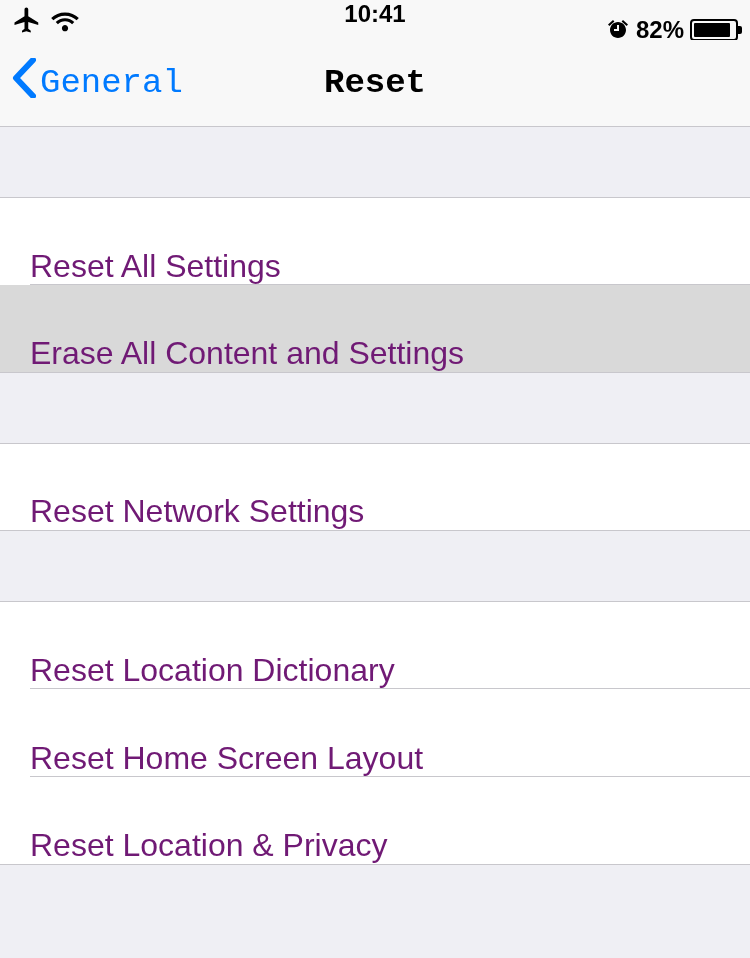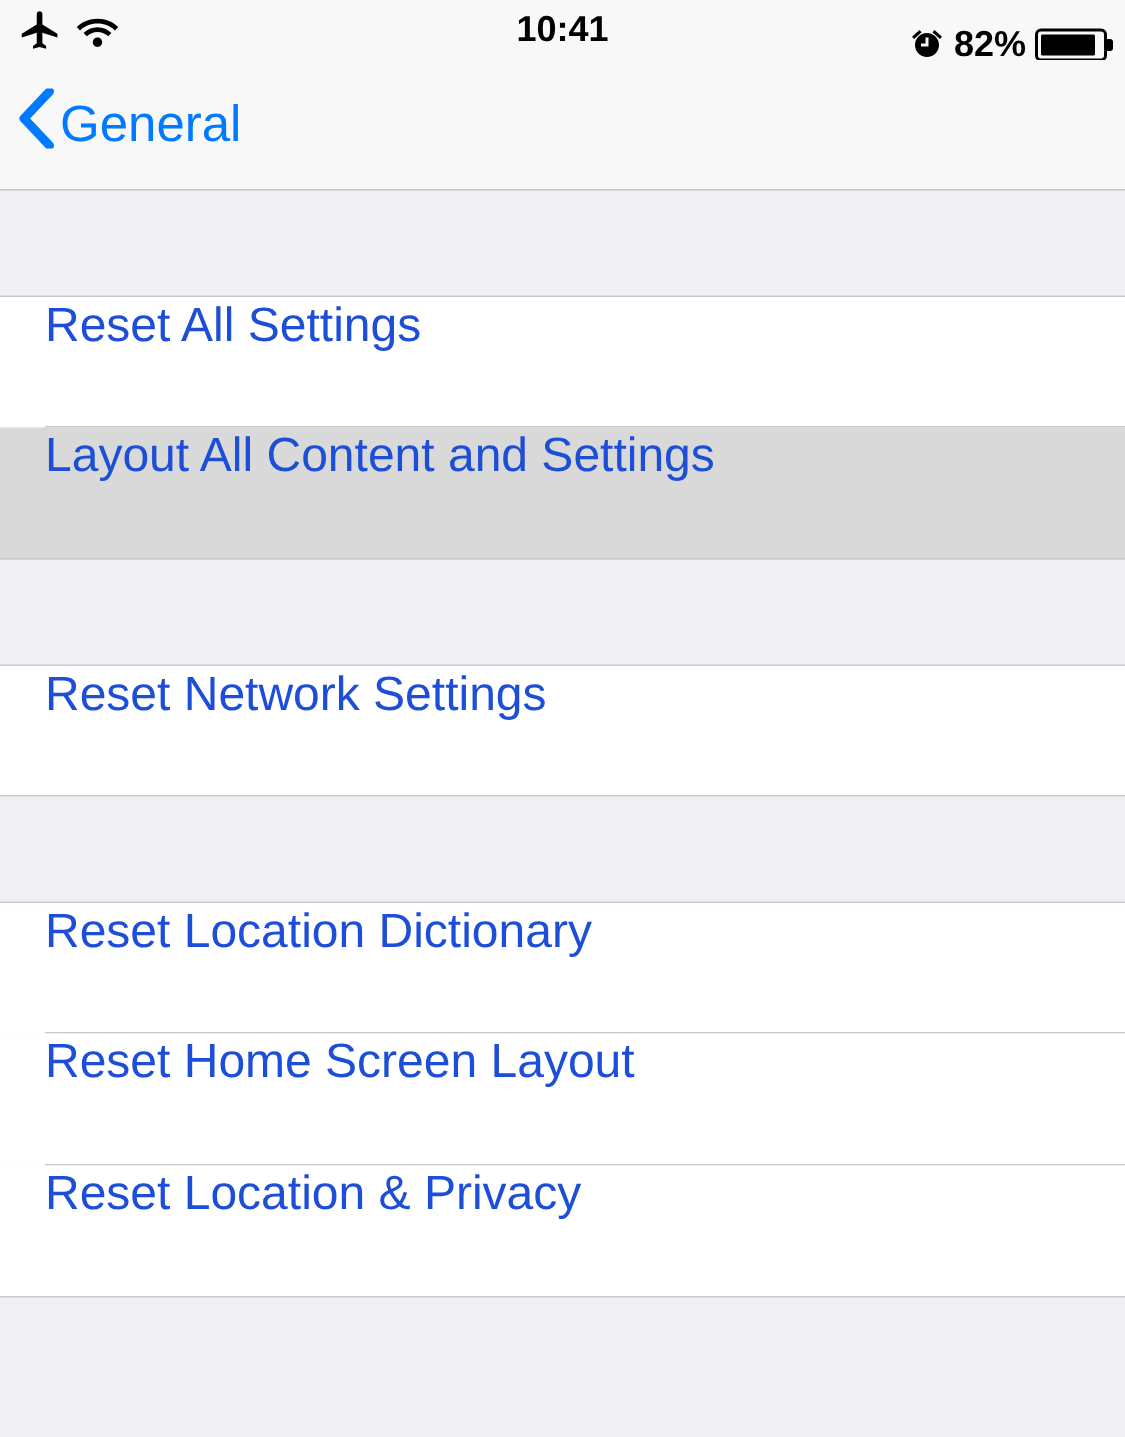--- a/index.html
+++ b/index.html
@@ -12,21 +12,20 @@
       height: 958px;
       font-family: -apple-system, "Helvetica Neue", Helvetica, Arial, sans-serif;
       background: #efeff4;
       overflow: hidden;
       position: relative;
     }
     .status-bar {
       height: 40px;
       background: #f8f8f8;
       display: flex;
-      align-items: center;
       justify-content: space-between;
       padding: 0 12px;
       font-size: 24px;
       font-weight: 600;
     }
     .status-left {
       display: flex;
       align-items: center;
       gap: 8px;
     }
@@ -43,20 +42,21 @@
       margin-top: 20px;
     }
     .nav-bar {
       height: 87px;
       background: #f8f8f8;
       border-bottom: 1px solid #c8c7cc;
       display: flex;
       align-items: center;
       position: relative;
       padding: 0 12px;
+      font-family: Liberation Mono, monospace;
     }
     .back-button {
       display: flex;
       align-items: center;
       color: #007aff;
       font-size: 34px;
       cursor: pointer;
     }
     .back-chevron {
       display: inline-block;
@@ -76,23 +76,23 @@
     }
     .spacer-mid {
       height: 70px;
       background: #efeff4;
     }
     .cell {
       height: 88px;
       background: #fff;
       padding-left: 30px;
       display: flex;
-      align-items: flex-start;
+      align-items: flex-end;
       font-size: 32px;
-      color: #1d4ed8;
+      color: #701a75;
       cursor: pointer;
       position: relative;
     }
     .cell.highlighted {
       background: #d9d9d9;
     }
     .group-top {
       border-top: 1px solid #c8c7cc;
     }
     .group-bottom {
@@ -169,29 +169,30 @@
 
 <div class="nav-bar">
   <div class="back-button">
     <span class="back-chevron">
       <svg width="24" height="40" viewBox="0 0 12 20">
         <path d="M10.5 1L2 10l8.5 9" stroke="#007aff" stroke-width="3" fill="none" stroke-linecap="round" stroke-linejoin="round"></path>
       </svg>
     </span>
     <span>General</span>
   </div>
+  <div class="nav-title">Reset</div>
 </div>
 
 <div class="spacer"></div>
 
 <div class="cell group-top cell-sep">
   <span>Reset All Settings</span>
 </div>
 <div class="cell highlighted group-bottom">
-  <span>Layout All Content and Settings</span>
+  <span>Erase All Content and Settings</span>
 </div>
 
 <div class="spacer-mid"></div>
 
 <div class="cell group-top group-bottom">
   <span>Reset Network Settings</span>
 </div>
 
 <div class="spacer-mid"></div>
 

